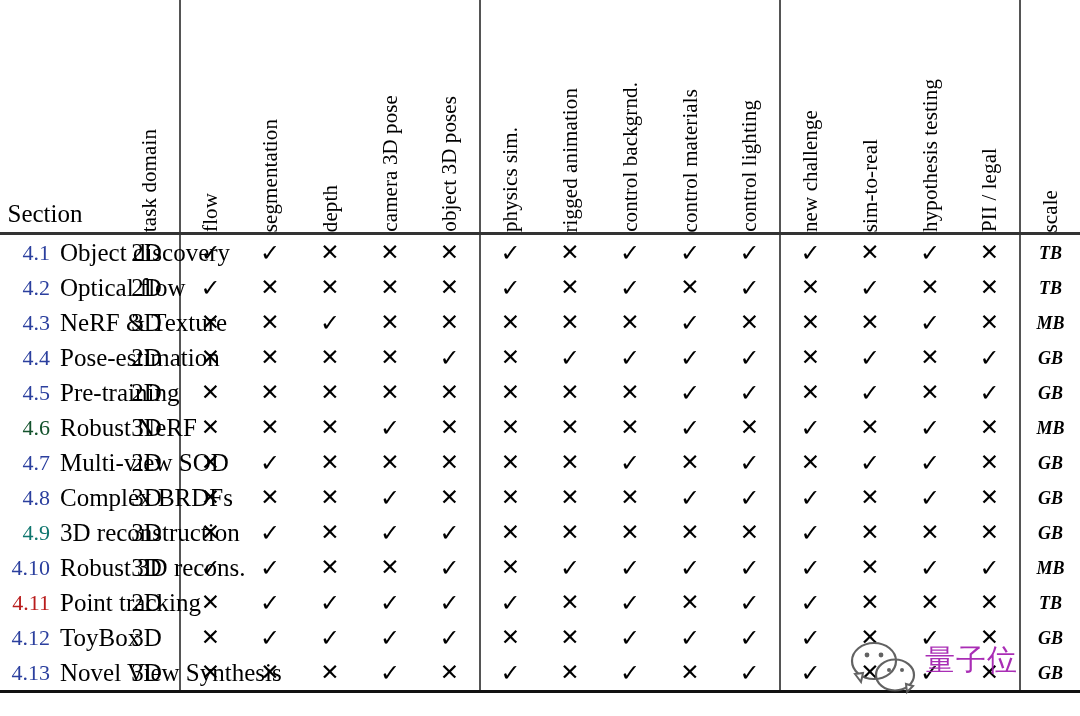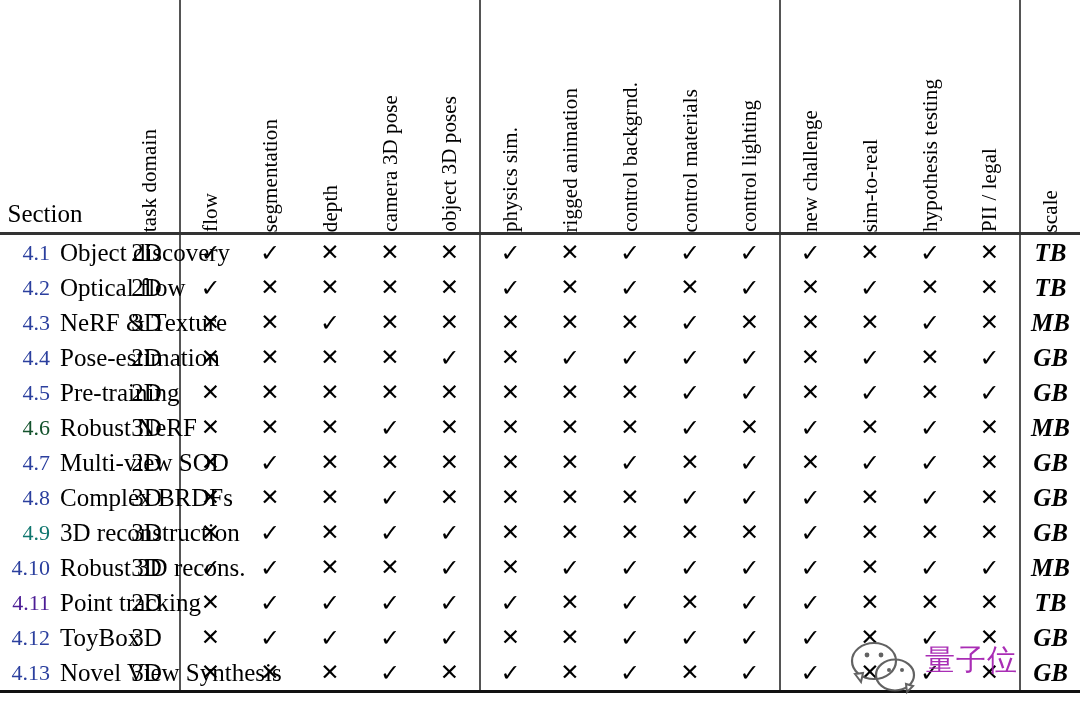--- a/index.html
+++ b/index.html
@@ -105,21 +105,21 @@
     padding-right: 6px;
   }
   td.c-mark {
     width: 44px;
     font-size: 23px;
   }
   td.c-scale {
     width: 62px;
     font-style: italic;
     font-weight: bold;
-    font-size: 25px;
+    font-size: 18px;
     font-family: "Liberation Serif", "DejaVu Serif", serif;
   }
 
   .mark-yes { font-size: 24px; }
   .mark-no  { font-size: 23px; }
 
   
   #watermark {
     position: absolute;
     right: 58px;
@@ -432,21 +432,21 @@
           <td class="c-mark"><span class="mark-yes">✓</span></td>
           <td class="c-mark"><span class="mark-yes">✓</span></td>
           <td class="c-mark grule-r"><span class="mark-yes">✓</span></td>
           <td class="c-mark"><span class="mark-yes">✓</span></td>
           <td class="c-mark"><span class="mark-no">✕</span></td>
           <td class="c-mark"><span class="mark-yes">✓</span></td>
           <td class="c-mark grule-r"><span class="mark-yes">✓</span></td>
           <td class="c-scale">MB</td>
         </tr>
         <tr>
-          <td class="c-num" style="color: #4c1d95; margin-top: 28px;">4.11</td>
+          <td class="c-num" style="color: #b91c1c; margin-top: 28px;">4.11</td>
           <td class="c-name">Point tracking</td>
           <td class="c-domain grule-r">2D</td>
           <td class="c-mark"><span class="mark-no">✕</span></td>
           <td class="c-mark"><span class="mark-yes">✓</span></td>
           <td class="c-mark"><span class="mark-yes">✓</span></td>
           <td class="c-mark"><span class="mark-yes">✓</span></td>
           <td class="c-mark grule-r"><span class="mark-yes">✓</span></td>
           <td class="c-mark"><span class="mark-yes">✓</span></td>
           <td class="c-mark"><span class="mark-no">✕</span></td>
           <td class="c-mark"><span class="mark-yes">✓</span></td>

